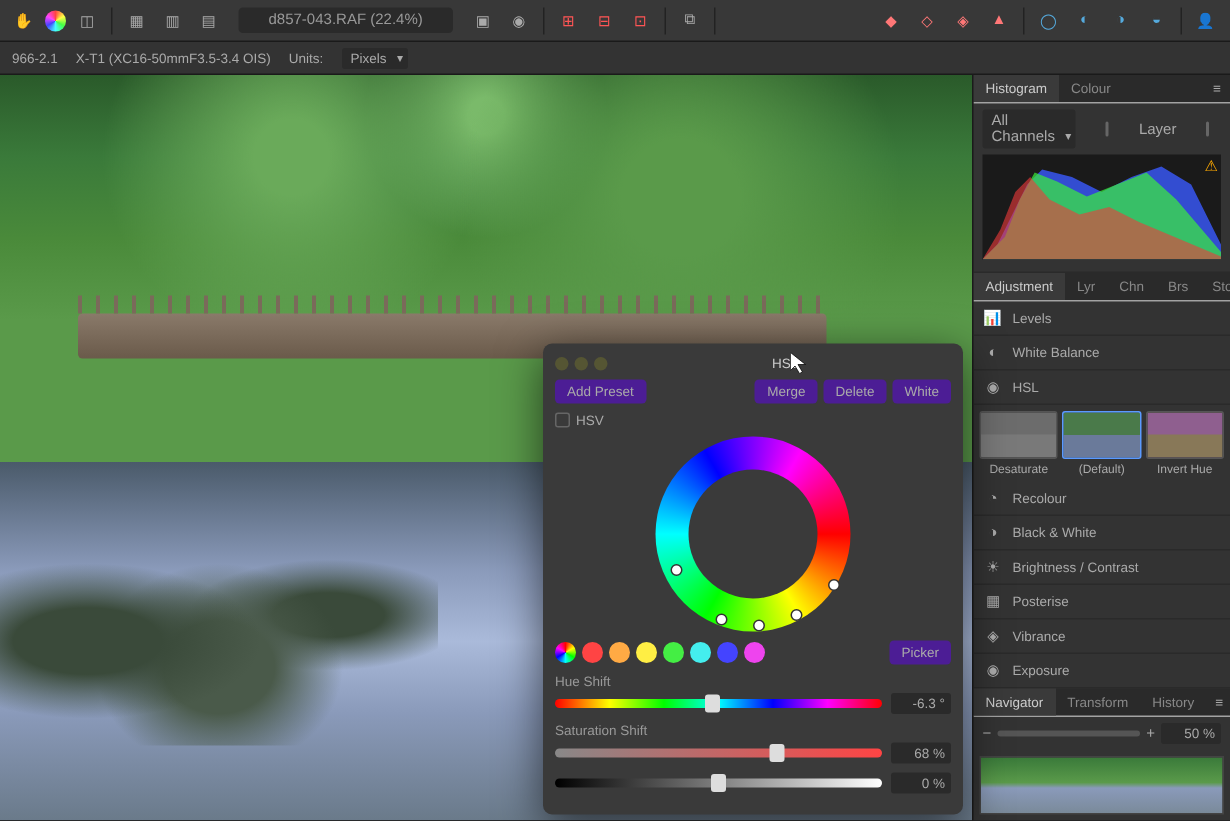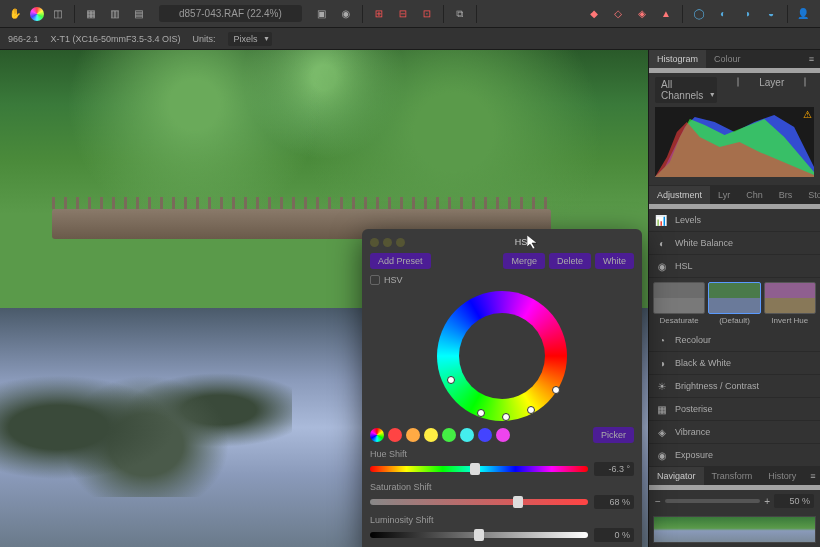--- a/index.html
+++ b/index.html
@@ -14,21 +14,21 @@
 .main{display:flex;height:497px}
 .canvas{flex:1;position:relative;background:#1a1a1a;overflow:hidden}
 .photo{width:100%;height:100%;position:relative}
 .sky{position:absolute;top:0;left:0;right:0;height:55%;background:linear-gradient(180deg,#2a5a2a 0%,#3a7a3a 20%,#4a8a3a 40%,#5a9a4a 60%)}
 .foliage{position:absolute;top:0;left:0;right:0;height:55%;background:radial-gradient(circle at 30% 20%,#6aaa5a 5%,transparent 25%),radial-gradient(circle at 70% 30%,#5a9a4a 8%,transparent 30%),radial-gradient(circle at 50% 10%,#7aba6a 3%,transparent 20%)}
 .bridge{position:absolute;top:32%;left:8%;right:15%;height:30px;background:linear-gradient(180deg,#8a7a6a,#6a5a4a);border-radius:3px}
 .bridge::before{content:"";position:absolute;top:-12px;left:0;right:0;height:12px;background:repeating-linear-gradient(90deg,#7a6a5a 0 3px,transparent 3px 12px)}
 .water{position:absolute;bottom:0;left:0;right:0;height:48%;background:linear-gradient(180deg,#4a5a6a 0%,#8a9aba 30%,#aabadA 50%,#8a9aba 70%,#6a7a8a 100%)}
 .rocks{position:absolute;bottom:10%;left:0;width:45%;height:35%;background:radial-gradient(ellipse at 20% 60%,#3a4a3a 15%,transparent 35%),radial-gradient(ellipse at 50% 70%,#4a5a4a 18%,transparent 40%),radial-gradient(ellipse at 75% 50%,#3a4a3a 12%,transparent 30%)}
 .right-panel{width:172px;background:#333;display:flex;flex-direction:column;border-left:1px solid #1a1a1a;overflow:hidden}
-.tab-row{display:flex;background:#2a2a2a;border-bottom:5px solid #a3a3a3;font-size:9px}
+.tab-row{display:flex;background:#2a2a2a;border-bottom:1px solid #a3a3a3;font-size:9px}
 .tab{padding:4px 8px;cursor:pointer;color:#888}
 .tab.active{background:#3a3a3a;color:#ccc}
 .tab-row .menu{margin-left:auto;padding:4px 6px}
 .panel-sec{padding:4px 6px;border-bottom:1px solid #2a2a2a}
 .histo{height:70px;background:#1a1a1a;margin:4px 0;position:relative;overflow:hidden}
 .histo svg{width:100%;height:100%}
 .adj-row{display:flex;align-items:center;padding:4px 6px;gap:6px;cursor:pointer;font-size:9px;border-bottom:1px solid #2a2a2a}
 .adj-icon{width:14px;height:14px;display:flex;align-items:center;justify-content:center;font-size:10px}
 .thumbs{display:flex;gap:3px;padding:4px}
 .thumb{flex:1;text-align:center;font-size:8px}
@@ -114,21 +114,21 @@
     </div>
   </div>
 
   <div class="right-panel">
     <div class="tab-row">
       <div class="tab active">Histogram</div>
       <div class="tab">Colour</div>
       <div class="menu">≡</div>
     </div>
     <div class="panel-sec">
-      <div style="display:flex;gap:20px;align-items:flex-start">
+      <div style="display:flex;gap:20px;align-items:center">
         <div class="dropdown" style="flex:1">All Channels</div>
         <span class="checkbox"></span>
         <span>Layer</span>
         <span class="checkbox"></span>
         <span>Marquee</span>
       </div>
       <div class="histo">
         <svg viewBox="0 0 160 70" preserveAspectRatio="none">
           <path d="M0,70 L10,60 L20,40 L30,20 L40,10 L60,15 L80,25 L100,15 L120,8 L140,20 L160,60 L160,70 Z" fill="#3a5aff" opacity=".8"></path>
           <path d="M0,70 L15,55 L25,30 L35,12 L50,18 L70,28 L90,20 L110,12 L130,30 L160,65 L160,70 Z" fill="#3af03a" opacity=".7"></path>
@@ -257,21 +257,20 @@
       <div class="slider-track sat">
           <div class="slider-thumb" style="left:68%"></div>
         </div>
       <div class="slider-val">68 %</div>
     </div>
     <svg class="cursor" style="left:165px;top:6px">
         <path d="M0,0 L0,12 L3,9 L6,14 L8,13 L5,8 L10,8 Z" fill="#fff" stroke="#000" stroke-width=".5"></path>
       </svg>
   </div>
   <div class="slider-grp">
-    <div class="slider-lbl">Luminosity Shift</div>
     <div class="slider-row">
       <div class="slider-track lum">
           <div class="slider-thumb" style="left:50%"></div>
         </div>
       <div class="slider-val">0 %</div>
     </div>
   </div>
 
 </div>
 

